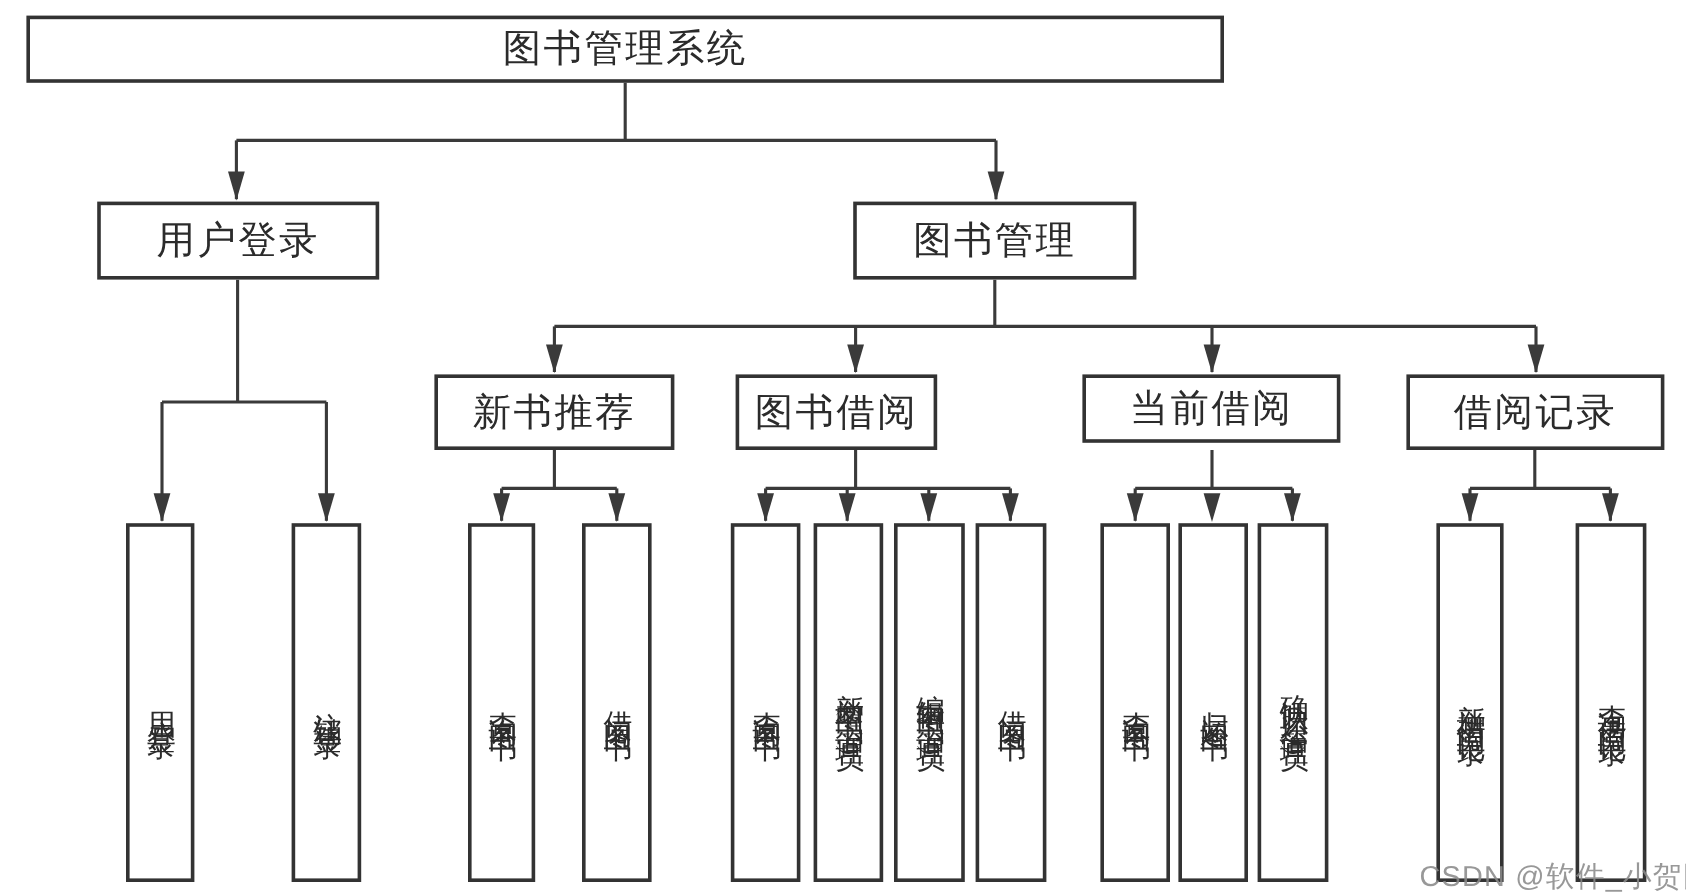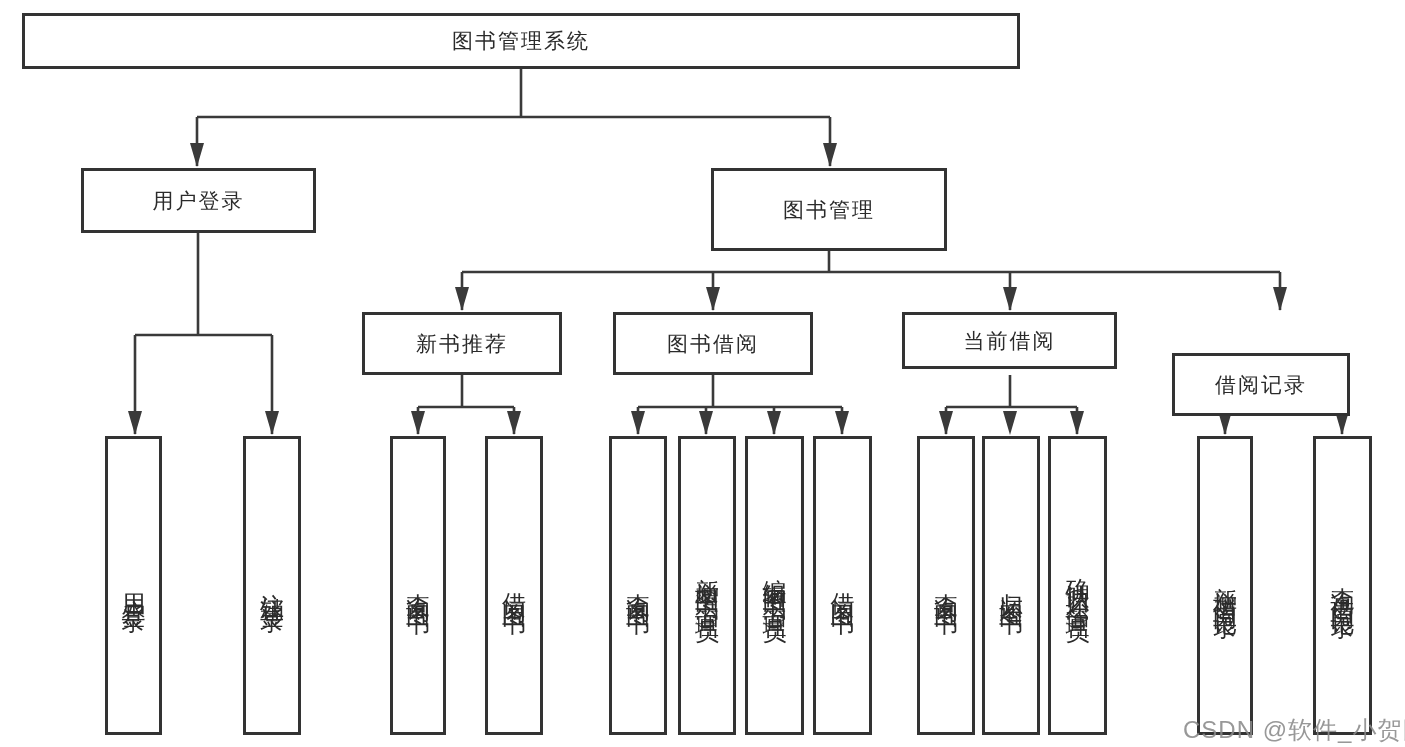--- a/index.html
+++ b/index.html
@@ -27,42 +27,42 @@
     box-sizing: border-box;
     border: 3px solid #333333;
     background: #ffffff;
     display: flex;
     align-items: center;
     justify-content: center;
     color: #2b2b2b;
     z-index: 2;
   }
   .hnode span {
-    font-size: 21px;
+    font-size: 32px;
     letter-spacing: 2px;
     white-space: nowrap;
   }
   .vnode span {
     writing-mode: vertical-rl;
     text-orientation: mixed;
     font-size: 24px;
     letter-spacing: 6px;
     line-height: 1;
     white-space: nowrap;
   }
   
   .n-root   { left: 22px;   top: 13px;  width: 998px; height: 56px; }
   
   .n-login  { left: 81px;   top: 168px; width: 235px; height: 65px; }
-  .n-mgmt   { left: 711px;  top: 168px; width: 236px; height: 83px; }
+  .n-mgmt   { left: 711px;  top: 168px; width: 236px; height: 65px; }
   
   .n-newbook { left: 362px; top: 312px; width: 200px; height: 63px; text-align: center; }
-  .n-borrow  { left: 613px; top: 312px; width: 200px; height: 63px; text-align: right; }
+  .n-borrow  { left: 613px; top: 312px; width: 168px; height: 63px; text-align: right; }
   .n-current { left: 902px; top: 312px; width: 215px; height: 57px; }
-  .n-records { left: 1172px; top: 312px; width: 178px; height: 63px; margin-top: 41px; }
+  .n-records { left: 1172px; top: 312px; width: 215px; height: 63px; }
   
   .leaf { top: 436px; height: 299px; }
   .lf-1  { left: 105px;  width: 57px; }
   .lf-2  { left: 243px;  width: 58px; }
   .lf-3  { left: 390px;  width: 56px; }
   .lf-4  { left: 485px;  width: 58px; }
   .lf-5  { left: 609px;  width: 58px; }
   .lf-6  { left: 678px;  width: 58px; }
   .lf-7  { left: 745px;  width: 59px; }
   .lf-8  { left: 813px;  width: 59px; }

